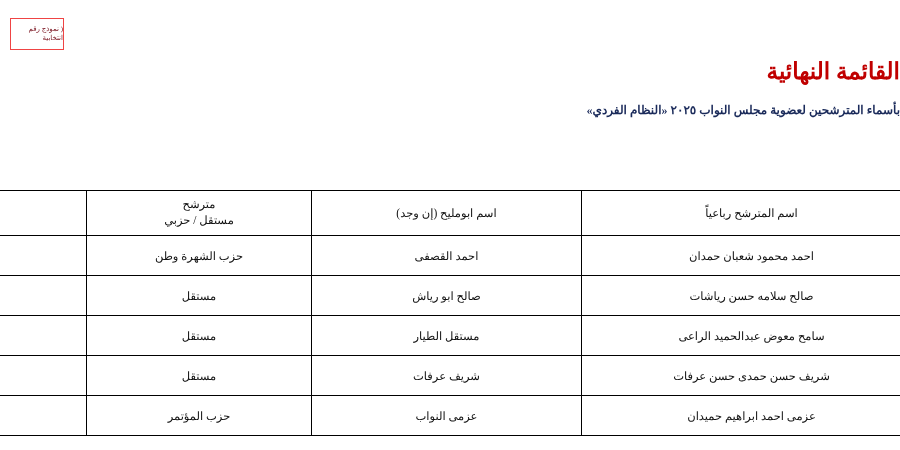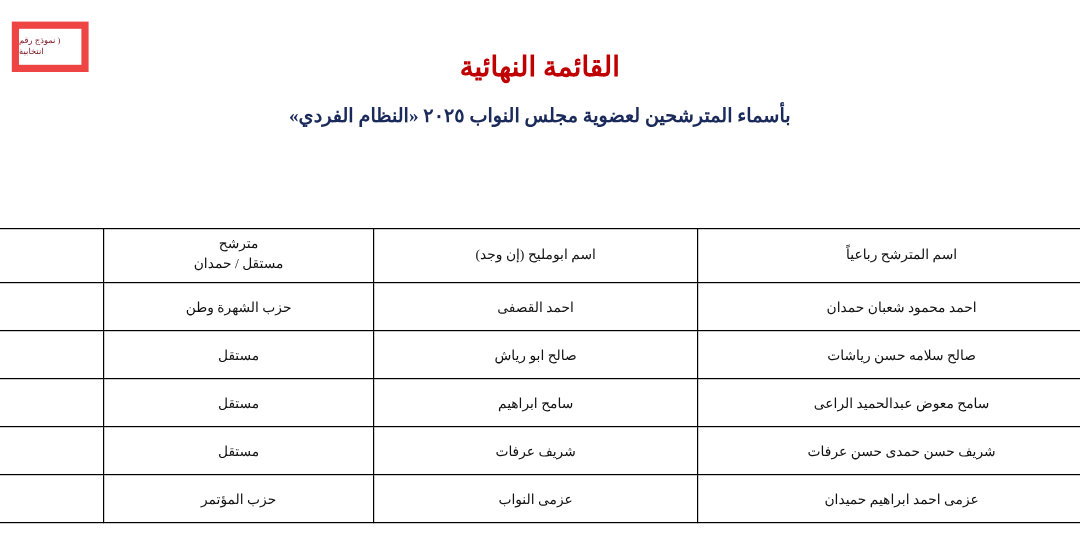--- a/index.html
+++ b/index.html
@@ -16,49 +16,49 @@
     position: relative;
   }
 
   
   .stamp-box {
     position: absolute;
     top: 18px;
     left: 10px;
     width: 52px;
     height: 30px;
-    border: 6px solid #ef4444;
+    border: 1px solid #ef4444;
     color: #7a1420;
     font-size: 7px;
     line-height: 1.25;
     text-align: center;
     display: flex;
     flex-direction: column;
-    align-items: flex-end;
+    align-items: flex-start;
     justify-content: center;
     background: #ffffff;
   }
   .stamp-box span { display: block; white-space: nowrap; }
 
   
   .doc-head {
-    padding-top: 42px;
-    text-align: center;
+    padding-top: 58px;
+    text-align: right;
   }
   .main-title {
     color: #c00000;
     font-size: 23px;
     font-weight: bold;
     letter-spacing: 0.5px;
     margin: 0 0 18px 0;
     font-family: "Liberation Serif", "DejaVu Serif", serif;
   }
   .sub-title {
     color: #1a2a5a;
-    font-size: 16px;
+    font-size: 12px;
     font-weight: bold;
     margin: 0 0 12px 0;
   }
   .district-line {
     color: #1a1a1a;
     font-size: 12.5px;
     font-weight: bold;
     margin: 0 0 16px 0;
   }
 
@@ -119,41 +119,41 @@
       <col class="c-nick">
       <col class="c-party">
       <col class="c-extra">
     </colgroup>
     <thead>
       <tr>
         <th>اسم المترشح رباعياً</th>
         <th>اسم ابومليح (إن وجد)</th>
         <th>
           <span class="two-line">مترشح</span>
-          <span class="two-line">مستقل / حمدان</span>
+          <span class="two-line">مستقل / حزبي</span>
         </th>
         <th></th>
       </tr>
     </thead>
     <tbody>
       <tr>
         <td>احمد محمود شعبان حمدان</td>
         <td>احمد القصفى</td>
         <td>حزب الشهرة وطن</td>
         <td></td>
       </tr>
       <tr>
         <td>صالح سلامه حسن رياشات</td>
         <td>صالح ابو رياش</td>
         <td>مستقل</td>
         <td></td>
       </tr>
       <tr>
         <td>سامح معوض عبدالحميد الراعى</td>
-        <td>سامح ابراهيم</td>
+        <td>مستقل الطيار</td>
         <td>مستقل</td>
         <td></td>
       </tr>
       <tr>
         <td>شريف حسن حمدى حسن عرفات</td>
         <td>شريف عرفات</td>
         <td>مستقل</td>
         <td></td>
       </tr>
       <tr>

